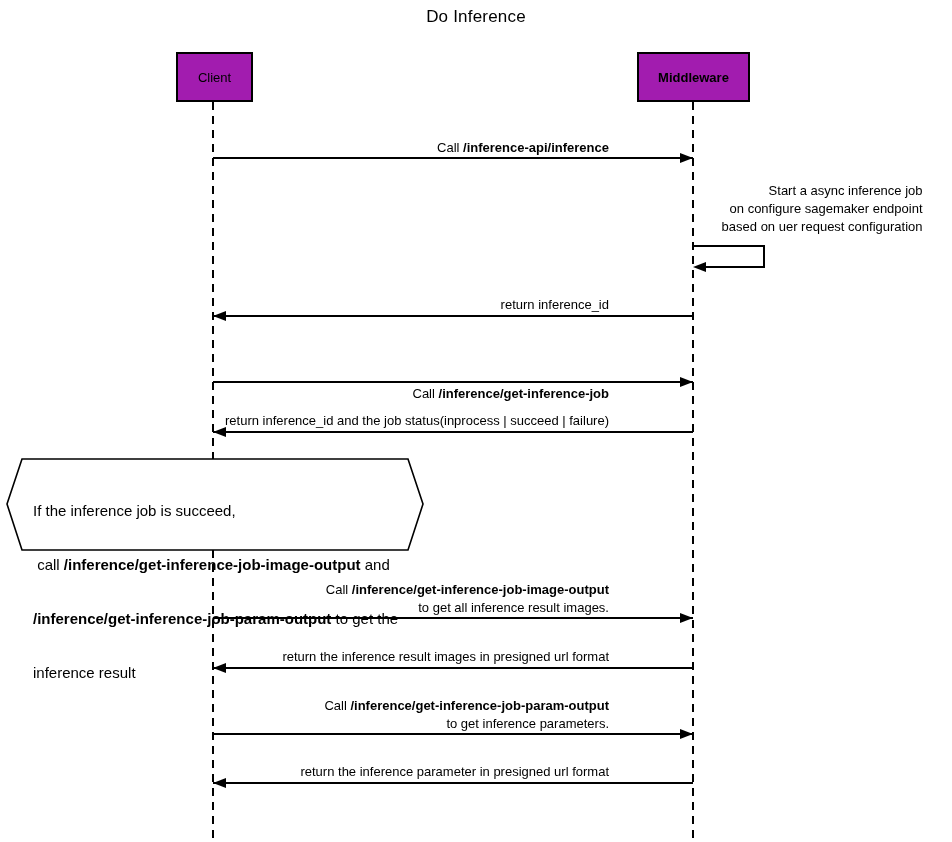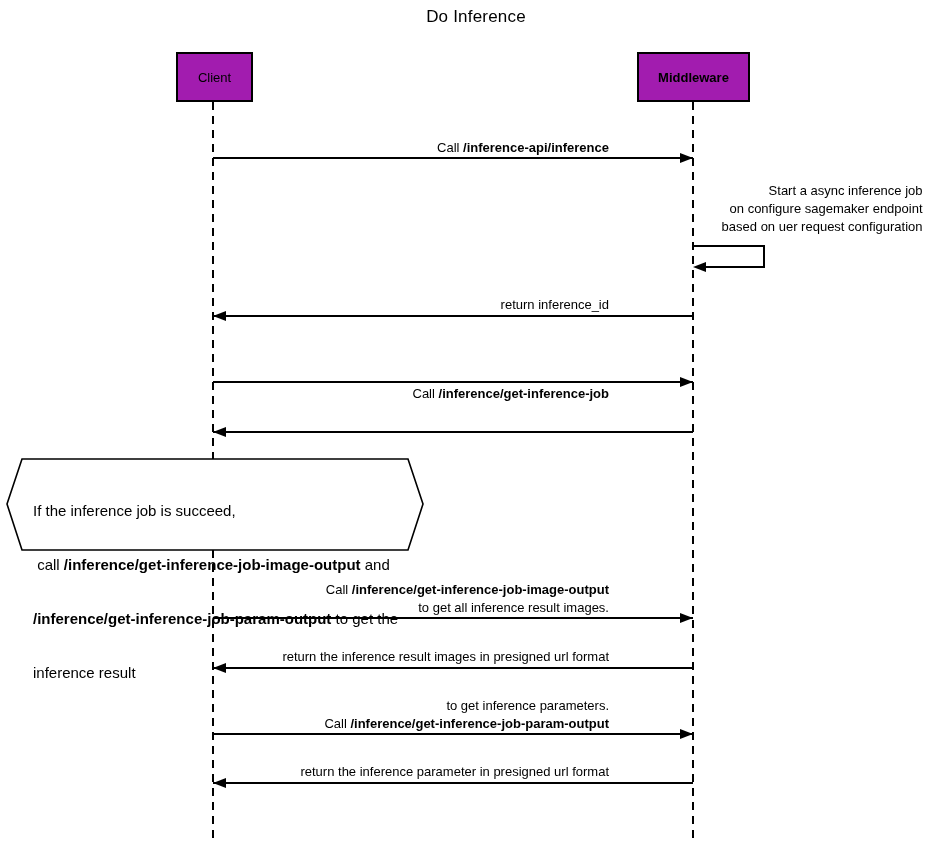--- a/index.html
+++ b/index.html
@@ -136,20 +136,21 @@
   <div class="msg-label" style="top:296px;"><span>return inference_id</span></div>
   <div class="h-line" style="left:213px; top:315px; width:480px;"></div>
   <div class="arrowhead-left" style="left:213px; top:311px;"></div>
 
   <div class="msg-label" style="top:345px;margin-top:40px;">
     <div><span>Call </span><b>/inference/get-inference-job</b></div>
   </div>
   <div class="h-line" style="left:213px; top:381px; width:480px;"></div>
   <div class="arrowhead-right" style="left:680px; top:377px;"></div>
 
+  <div class="msg-label" style="top:412px;"><span>return inference_id and the job status(inprocess | succeed | failure)</span></div>
   <div class="h-line" style="left:213px; top:431px; width:480px;"></div>
   <div class="arrowhead-left" style="left:213px; top:427px;"></div>
 
   <svg class="hex-note-svg" width="440" height="106">
     <polygon points="22,7 408,7 423,52 408,98 22,98 7,52" fill="#ffffff" stroke="#000000" stroke-width="1.6"></polygon>
   </svg>
   <div class="hex-note-text">
     <div>If the inference job is succeed,</div>
     <div><span> call </span><b>/inference/get-inference-job-image-output</b><span> and</span></div>
     <div><b>/inference/get-inference-job-param-output</b><span> to get the</span></div>
@@ -161,22 +162,22 @@
     <div>to get all inference result images.</div>
   </div>
   <div class="h-line" style="left:213px; top:617px; width:480px;"></div>
   <div class="arrowhead-right" style="left:680px; top:613px;"></div>
 
   <div class="msg-label" style="top:648px;"><span>return the inference result images in presigned url format</span></div>
   <div class="h-line" style="left:213px; top:667px; width:480px;"></div>
   <div class="arrowhead-left" style="left:213px; top:663px;"></div>
 
   <div class="msg-label" style="top:697px;">
+    <div><span>Call </span><b>/inference/get-inference-job-param-output</b></div>
     <div>to get inference parameters.</div>
-    <div><span>Call </span><b>/inference/get-inference-job-param-output</b></div>
   </div>
   <div class="h-line" style="left:213px; top:733px; width:480px;"></div>
   <div class="arrowhead-right" style="left:680px; top:729px;"></div>
 
   <div class="msg-label" style="top:763px;"><span>return the inference parameter in presigned url format</span></div>
   <div class="h-line" style="left:213px; top:782px; width:480px;"></div>
   <div class="arrowhead-left" style="left:213px; top:778px;"></div>
 
 </div>
 

